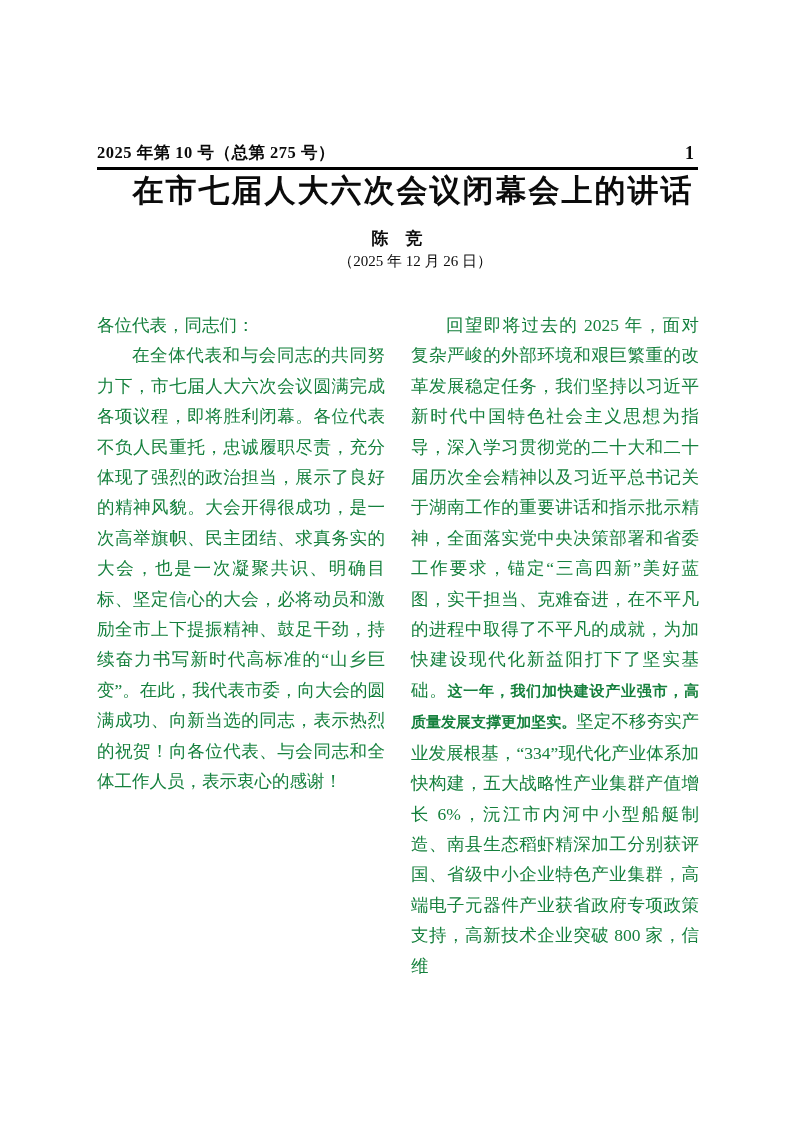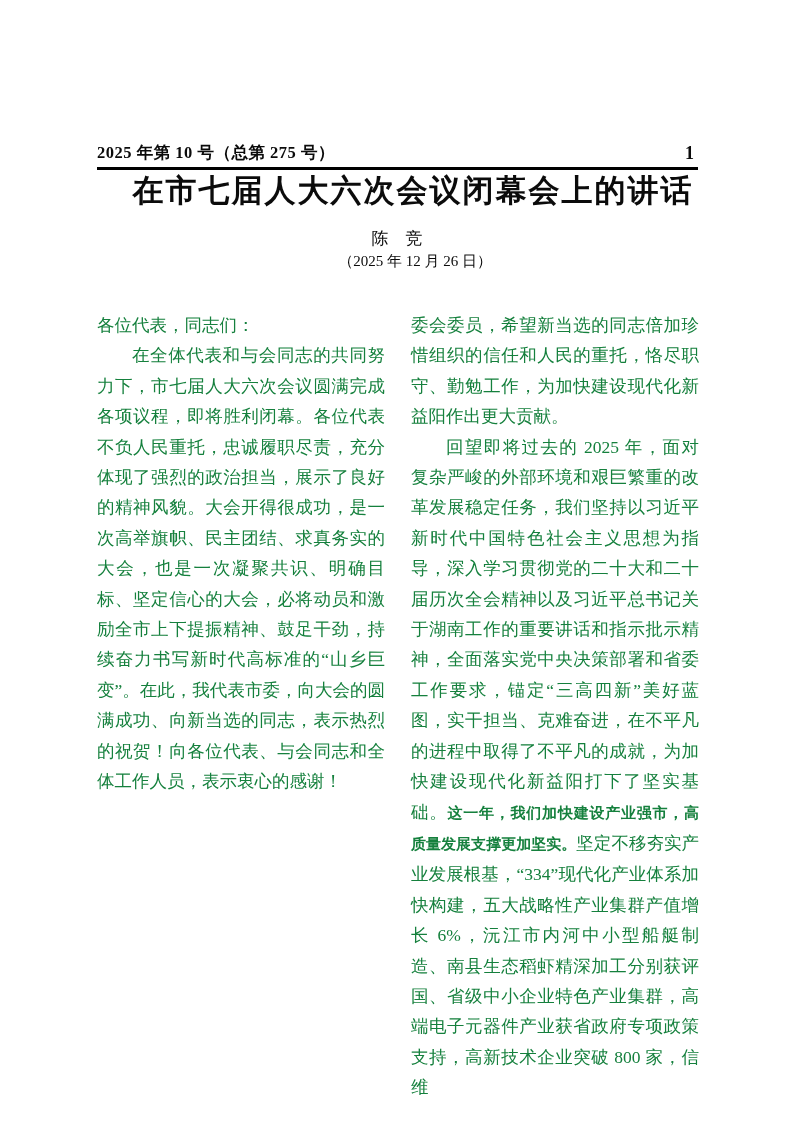--- a/index.html
+++ b/index.html
@@ -49,21 +49,21 @@
     font-family: "Liberation Serif", "DejaVu Serif", serif;
     padding-left: 32px;
   }
   .doc-author {
     position: absolute;
     top: 227px;
     left: 0;
     width: 100%;
     text-align: center;
     font-size: 17px;
-    font-weight: 400;
+    font-weight: 700;
     font-family: "Liberation Sans", "DejaVu Sans", sans-serif;
   }
   .doc-date {
     position: absolute;
     top: 252px;
     left: 0;
     width: 100%;
     text-align: center;
     font-size: 15px;
     margin-left: 18px;
@@ -106,18 +106,17 @@
   <div class="doc-title">在市七届人大六次会议闭幕会上的讲话</div>
   <div class="doc-author">陈　竞</div>
   <div class="doc-date">（2025 年 12 月 26 日）</div>
 
   <div class="article-body">
     <div class="text-column">
         <p class="para"><span class="seg">各位代表，同志们：</span></p>
         <p class="para indent"><span class="seg">在全体代表和与会同志的共同努力下，市七届人大六次会议圆满完成各项议程，即将胜利闭幕。各位代表不负人民重托，忠诚履职尽责，充分体现了强烈的政治担当，展示了良好的精神风貌。大会开得很成功，是一次高举旗帜、民主团结、求真务实的大会，也是一次凝聚共识、明确目标、坚定信心的大会，必将动员和激励全市上下提振精神、鼓足干劲，持续奋力书写新时代高标准的“山乡巨变”。在此，我代表市委，向大会的圆满成功、向新当选的同志，表示热烈的祝贺！向各位代表、与会同志和全体工作人员，表示衷心的感谢！</span></p>
       </div>
     <div class="text-column">
-        <p class="para"><span class="seg">委会委员，希望新当选的同志倍加珍惜组织的信任和人民的重托，恪尽职守、勤勉工作，为加快建设现代化新益阳作出更大贡献。</span></p>
         <p class="para indent"><span class="seg">回望即将过去的 2025 年，面对复杂严峻的外部环境和艰巨繁重的改革发展稳定任务，我们坚持以习近平新时代中国特色社会主义思想为指导，深入学习贯彻党的二十大和二十届历次全会精神以及习近平总书记关于湖南工作的重要讲话和指示批示精神，全面落实党中央决策部署和省委工作要求，锚定“三高四新”美好蓝图，实干担当、克难奋进，在不平凡的进程中取得了不平凡的成就，为加快建设现代化新益阳打下了坚实基础。</span><span class="seg-bold">这一年，我们加快建设产业强市，高质量发展支撑更加坚实。</span><span class="seg">坚定不移夯实产业发展根基，“334”现代化产业体系加快构建，五大战略性产业集群产值增长 6%，沅江市内河中小型船艇制造、南县生态稻虾精深加工分别获评国、省级中小企业特色产业集群，高端电子元器件产业获省政府专项政策支持，高新技术企业突破 800 家，信维</span></p>
       </div>
   </div>
 
 </div>
 
 </body></html>

